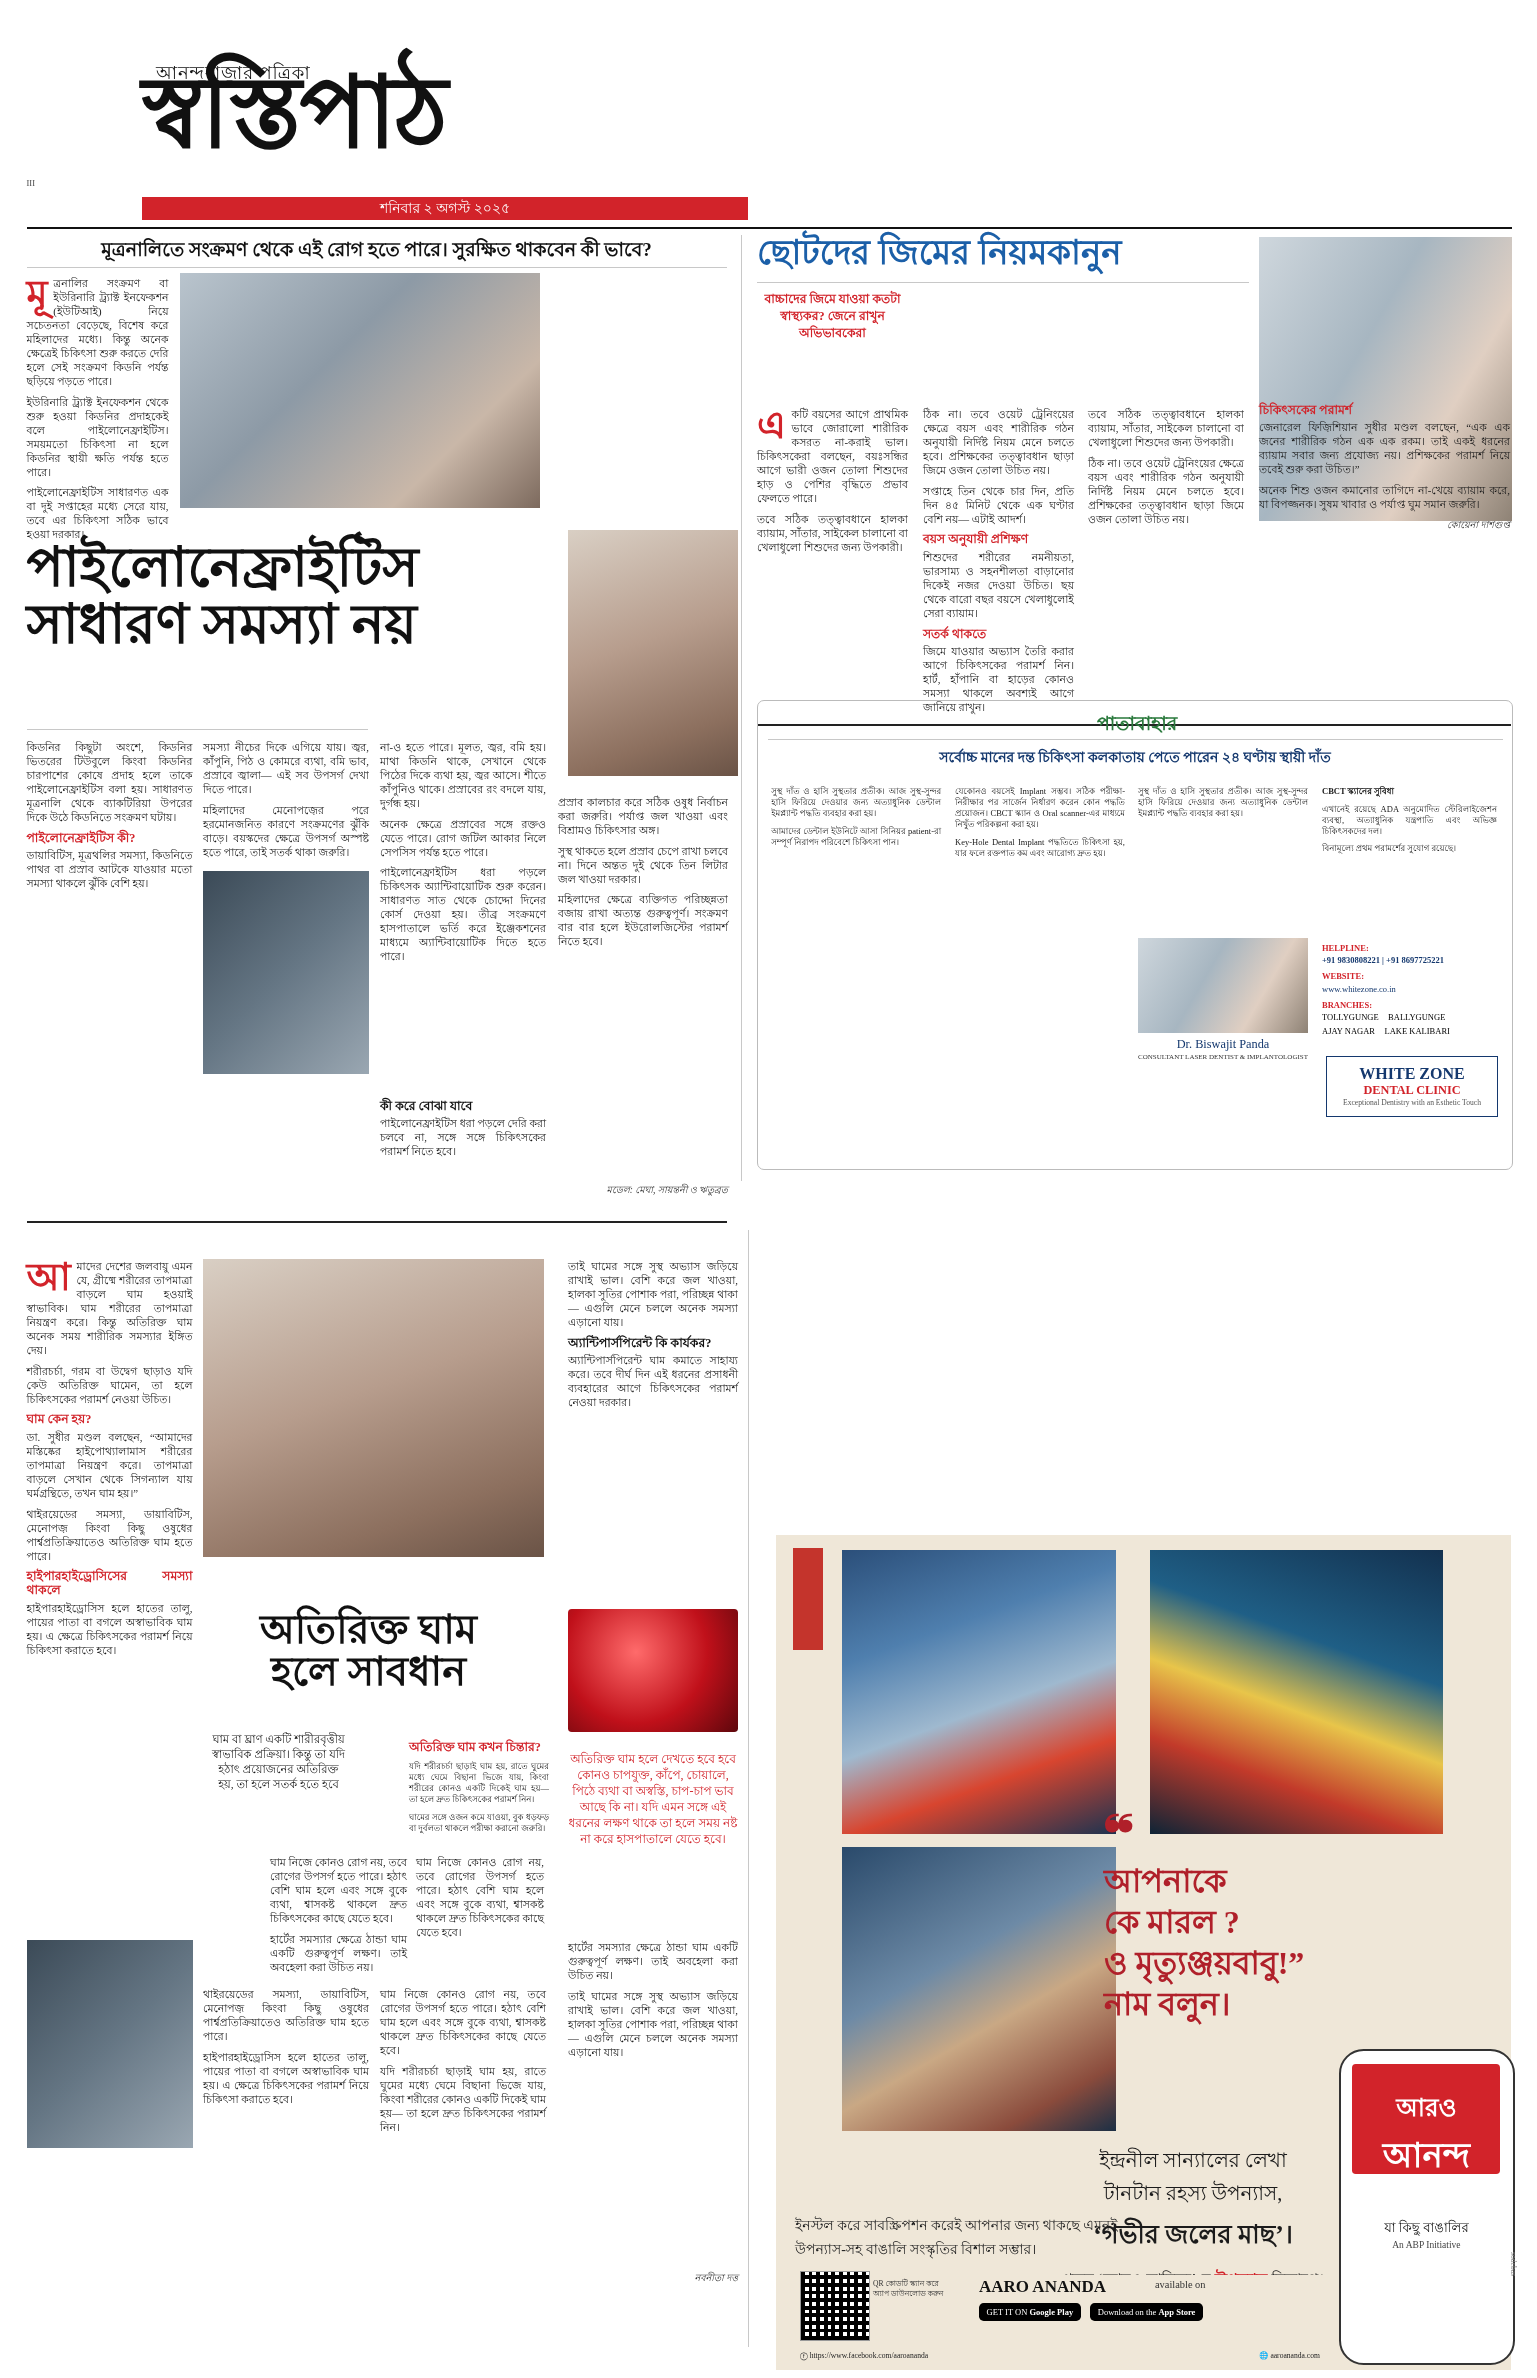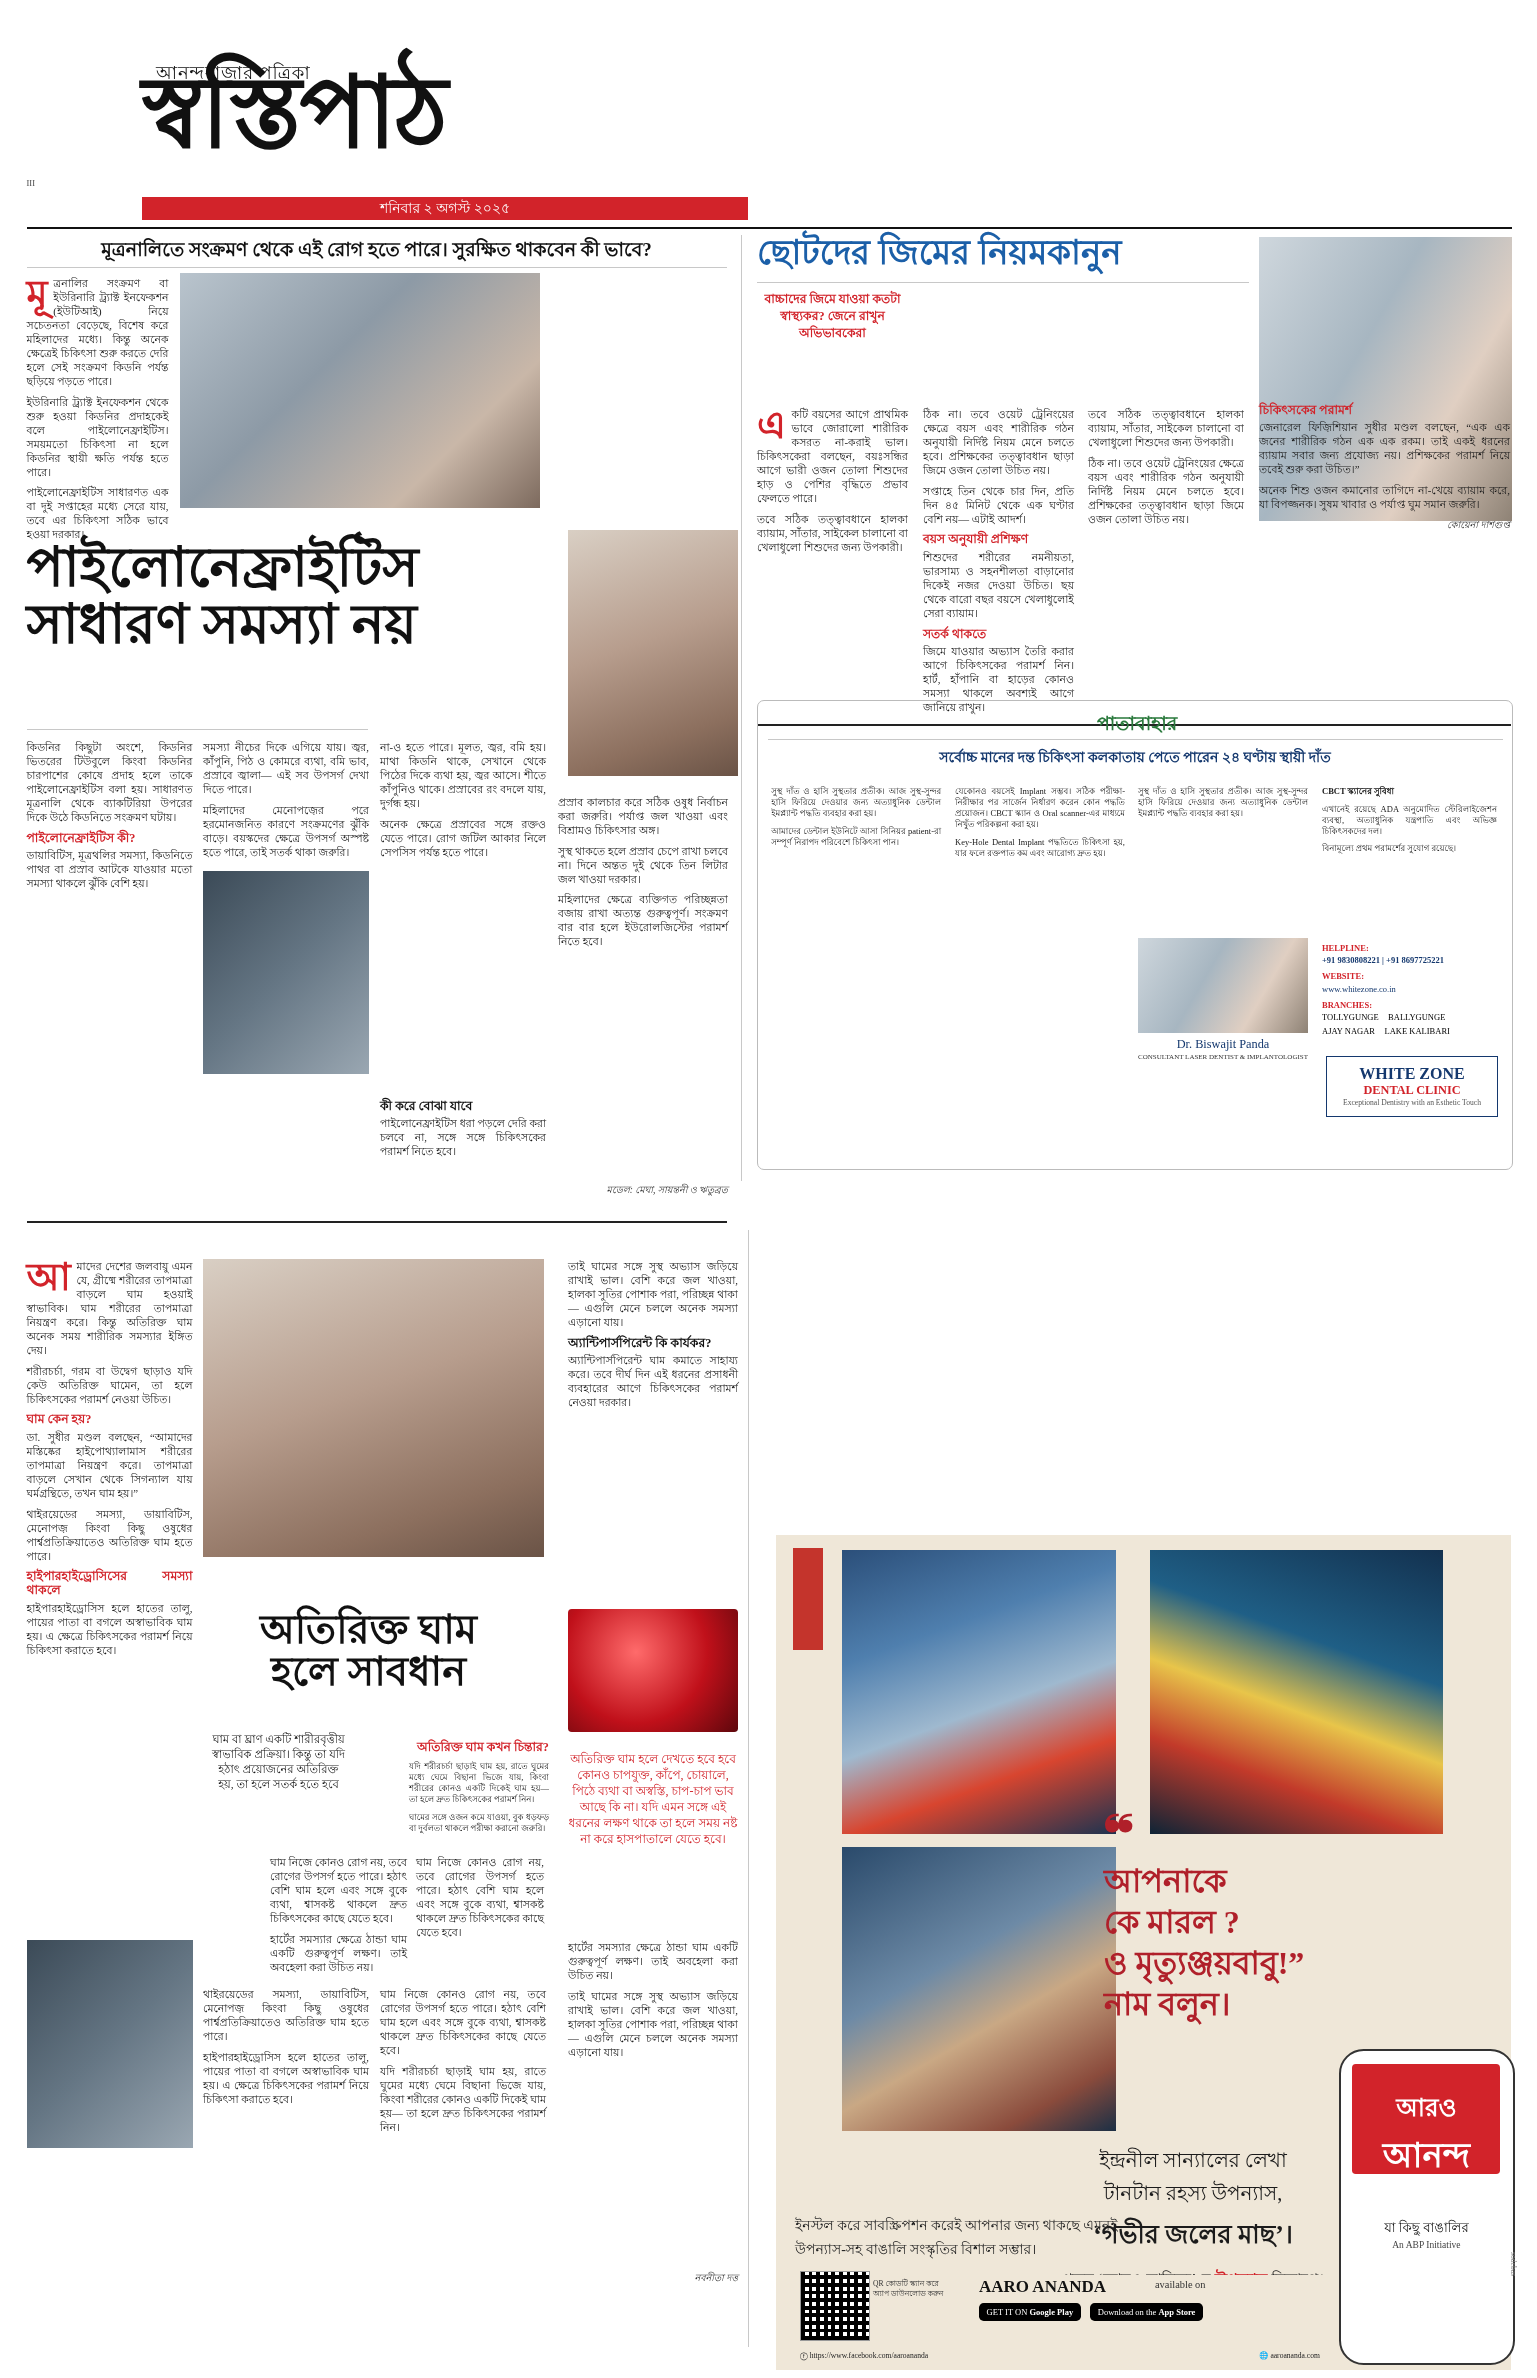--- a/index.html
+++ b/index.html
@@ -120,20 +120,21 @@
     <p>মহিলাদের মেনোপজ়ের পরে হরমোনজনিত কারণে সংক্রমণের ঝুঁকি বাড়ে। বয়স্কদের ক্ষেত্রে উপসর্গ অস্পষ্ট হতে পারে, তাই সতর্ক থাকা জরুরি।</p>
   </div>
 
   <div class="img ph-e" style="left:203px;top:871px;width:166px;height:203px;">
       <div class="ph"></div>
     </div>
 
   <div class="col" style="left:380px;top:740px;width:166px;">
     <p>না-ও হতে পারে। মূলত, জ্বর, বমি হয়। মাথা কিডনি থাকে, সেখানে থেকে পিঠের দিকে ব্যথা হয়, জ্বর আসে। শীতে কাঁপুনিও থাকে। প্রস্রাবের রং বদলে যায়, দুর্গন্ধ হয়।</p>
     <p>অনেক ক্ষেত্রে প্রস্রাবের সঙ্গে রক্তও যেতে পারে। রোগ জটিল আকার নিলে সেপসিস পর্যন্ত হতে পারে।</p>
+    <p>পাইলোনেফ্রাইটিস ধরা পড়লে চিকিৎসক অ্যান্টিবায়োটিক শুরু করেন। সাধারণত সাত থেকে চোদ্দো দিনের কোর্স দেওয়া হয়। তীব্র সংক্রমণে হাসপাতালে ভর্তি করে ইঞ্জেকশনের মাধ্যমে অ্যান্টিবায়োটিক দিতে হতে পারে।</p>
   </div>
 
   <div class="col" style="left:558px;top:795px;width:170px;">
     <p>প্রস্রাব কালচার করে সঠিক ওষুধ নির্বাচন করা জরুরি। পর্যাপ্ত জল খাওয়া এবং বিশ্রামও চিকিৎসার অঙ্গ।</p>
     <p>সুস্থ থাকতে হলে প্রস্রাব চেপে রাখা চলবে না। দিনে অন্তত দুই থেকে তিন লিটার জল খাওয়া দরকার।</p>
     <p>মহিলাদের ক্ষেত্রে ব্যক্তিগত পরিচ্ছন্নতা বজায় রাখা অত্যন্ত গুরুত্বপূর্ণ। সংক্রমণ বার বার হলে ইউরোলজিস্টের পরামর্শ নিতে হবে।</p>
   </div>
 
   <div class="col" style="left:380px;top:1093px;width:166px;">
     <div class="sub-head-dark">কী করে বোঝা যাবে</div>
@@ -255,21 +256,21 @@
     <p>ঘাম নিজে কোনও রোগ নয়, তবে রোগের উপসর্গ হতে পারে। হঠাৎ বেশি ঘাম হলে এবং সঙ্গে বুকে ব্যথা, শ্বাসকষ্ট থাকলে দ্রুত চিকিৎসকের কাছে যেতে হবে।</p>
     <p>হার্টের সমস্যার ক্ষেত্রে ঠান্ডা ঘাম একটি গুরুত্বপূর্ণ লক্ষণ। তাই অবহেলা করা উচিত নয়।</p>
   </div>
   <div class="col" style="left:270px;top:1609px;width:0px;"></div>
 
   <div class="col" style="left:416px;top:1855px;width:128px;">
     <p>ঘাম নিজে কোনও রোগ নয়, তবে রোগের উপসর্গ হতে পারে। হঠাৎ বেশি ঘাম হলে এবং সঙ্গে বুকে ব্যথা, শ্বাসকষ্ট থাকলে দ্রুত চিকিৎসকের কাছে যেতে হবে।</p>
   </div>
 
   <div style="position:absolute;left:409px;top:1732px;width:140px;">
-    <div class="sub-head" style="text-align:right;">অতিরিক্ত ঘাম কখন চিন্তার?</div>
+    <div class="sub-head" style="text-align:left;">অতিরিক্ত ঘাম কখন চিন্তার?</div>
     <div class="col tiny" style="position:relative;left:0;top:0;width:140px;">
       <p>যদি শরীরচর্চা ছাড়াই ঘাম হয়, রাতে ঘুমের মধ্যে ঘেমে বিছানা ভিজে যায়, কিংবা শরীরের কোনও একটি দিকেই ঘাম হয়— তা হলে দ্রুত চিকিৎসকের পরামর্শ নিন।</p>
       <p>ঘামের সঙ্গে ওজন কমে যাওয়া, বুক ধড়ফড় বা দুর্বলতা থাকলে পরীক্ষা করানো জরুরি।</p>
     </div>
   </div>
 
   <div class="col" style="left:568px;top:1259px;width:170px;">
     <p>তাই ঘামের সঙ্গে সুস্থ অভ্যাস জড়িয়ে রাখাই ভাল। বেশি করে জল খাওয়া, হালকা সুতির পোশাক পরা, পরিচ্ছন্ন থাকা— এগুলি মেনে চললে অনেক সমস্যা এড়ানো যায়।</p>
     <div class="sub-head-dark">অ্যান্টিপার্সপিরেন্ট কি কার্যকর?</div>
     <p>অ্যান্টিপার্সপিরেন্ট ঘাম কমাতে সাহায্য করে। তবে দীর্ঘ দিন এই ধরনের প্রসাধনী ব্যবহারের আগে চিকিৎসকের পরামর্শ নেওয়া দরকার।</p>

